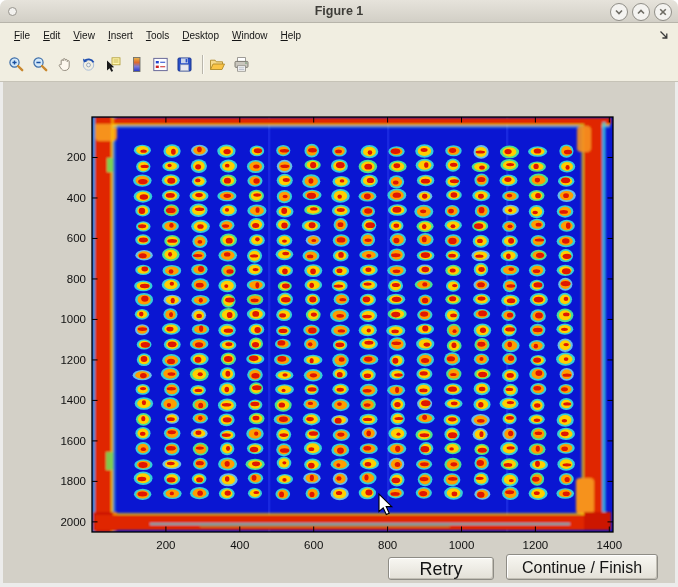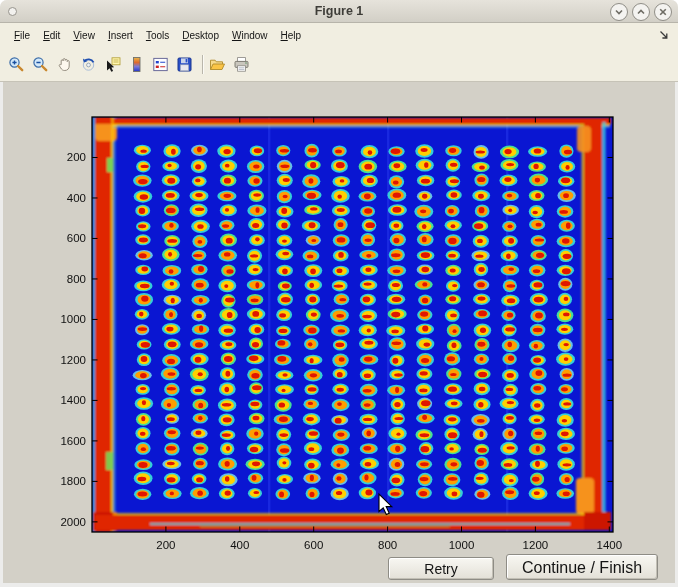--- a/index.html
+++ b/index.html
@@ -57,21 +57,21 @@
   #plot-svg{position:absolute;left:0;top:0;}
   
   .ui-btn{
     position:absolute;
     background:linear-gradient(#f8f7f2,#e3e0d7);
     border:1px solid #8e8c85;border-radius:3px;
     box-shadow:inset 1px 1px 0 #ffffff, inset -1px -1px 0 #c2bfb5;
     color:#141414;text-align:center;cursor:default;
     font-family:"Liberation Sans",sans-serif;
   }
-  #retry-btn{left:388px;top:475px;width:106px;height:23px;line-height:21px;font-size:14px;}
+  #retry-btn{left:388px;top:475px;width:106px;height:23px;line-height:21px;font-size:18px;}
   #continue-btn{left:506px;top:472px;width:152px;height:26px;line-height:24px;font-size:16px;}
 </style>
 </head>
 <body>
 
 <div class="window">
 
   <div class="titlebar">
     <div class="win-menu-dot"></div>
     <div class="title">Figure 1</div>

